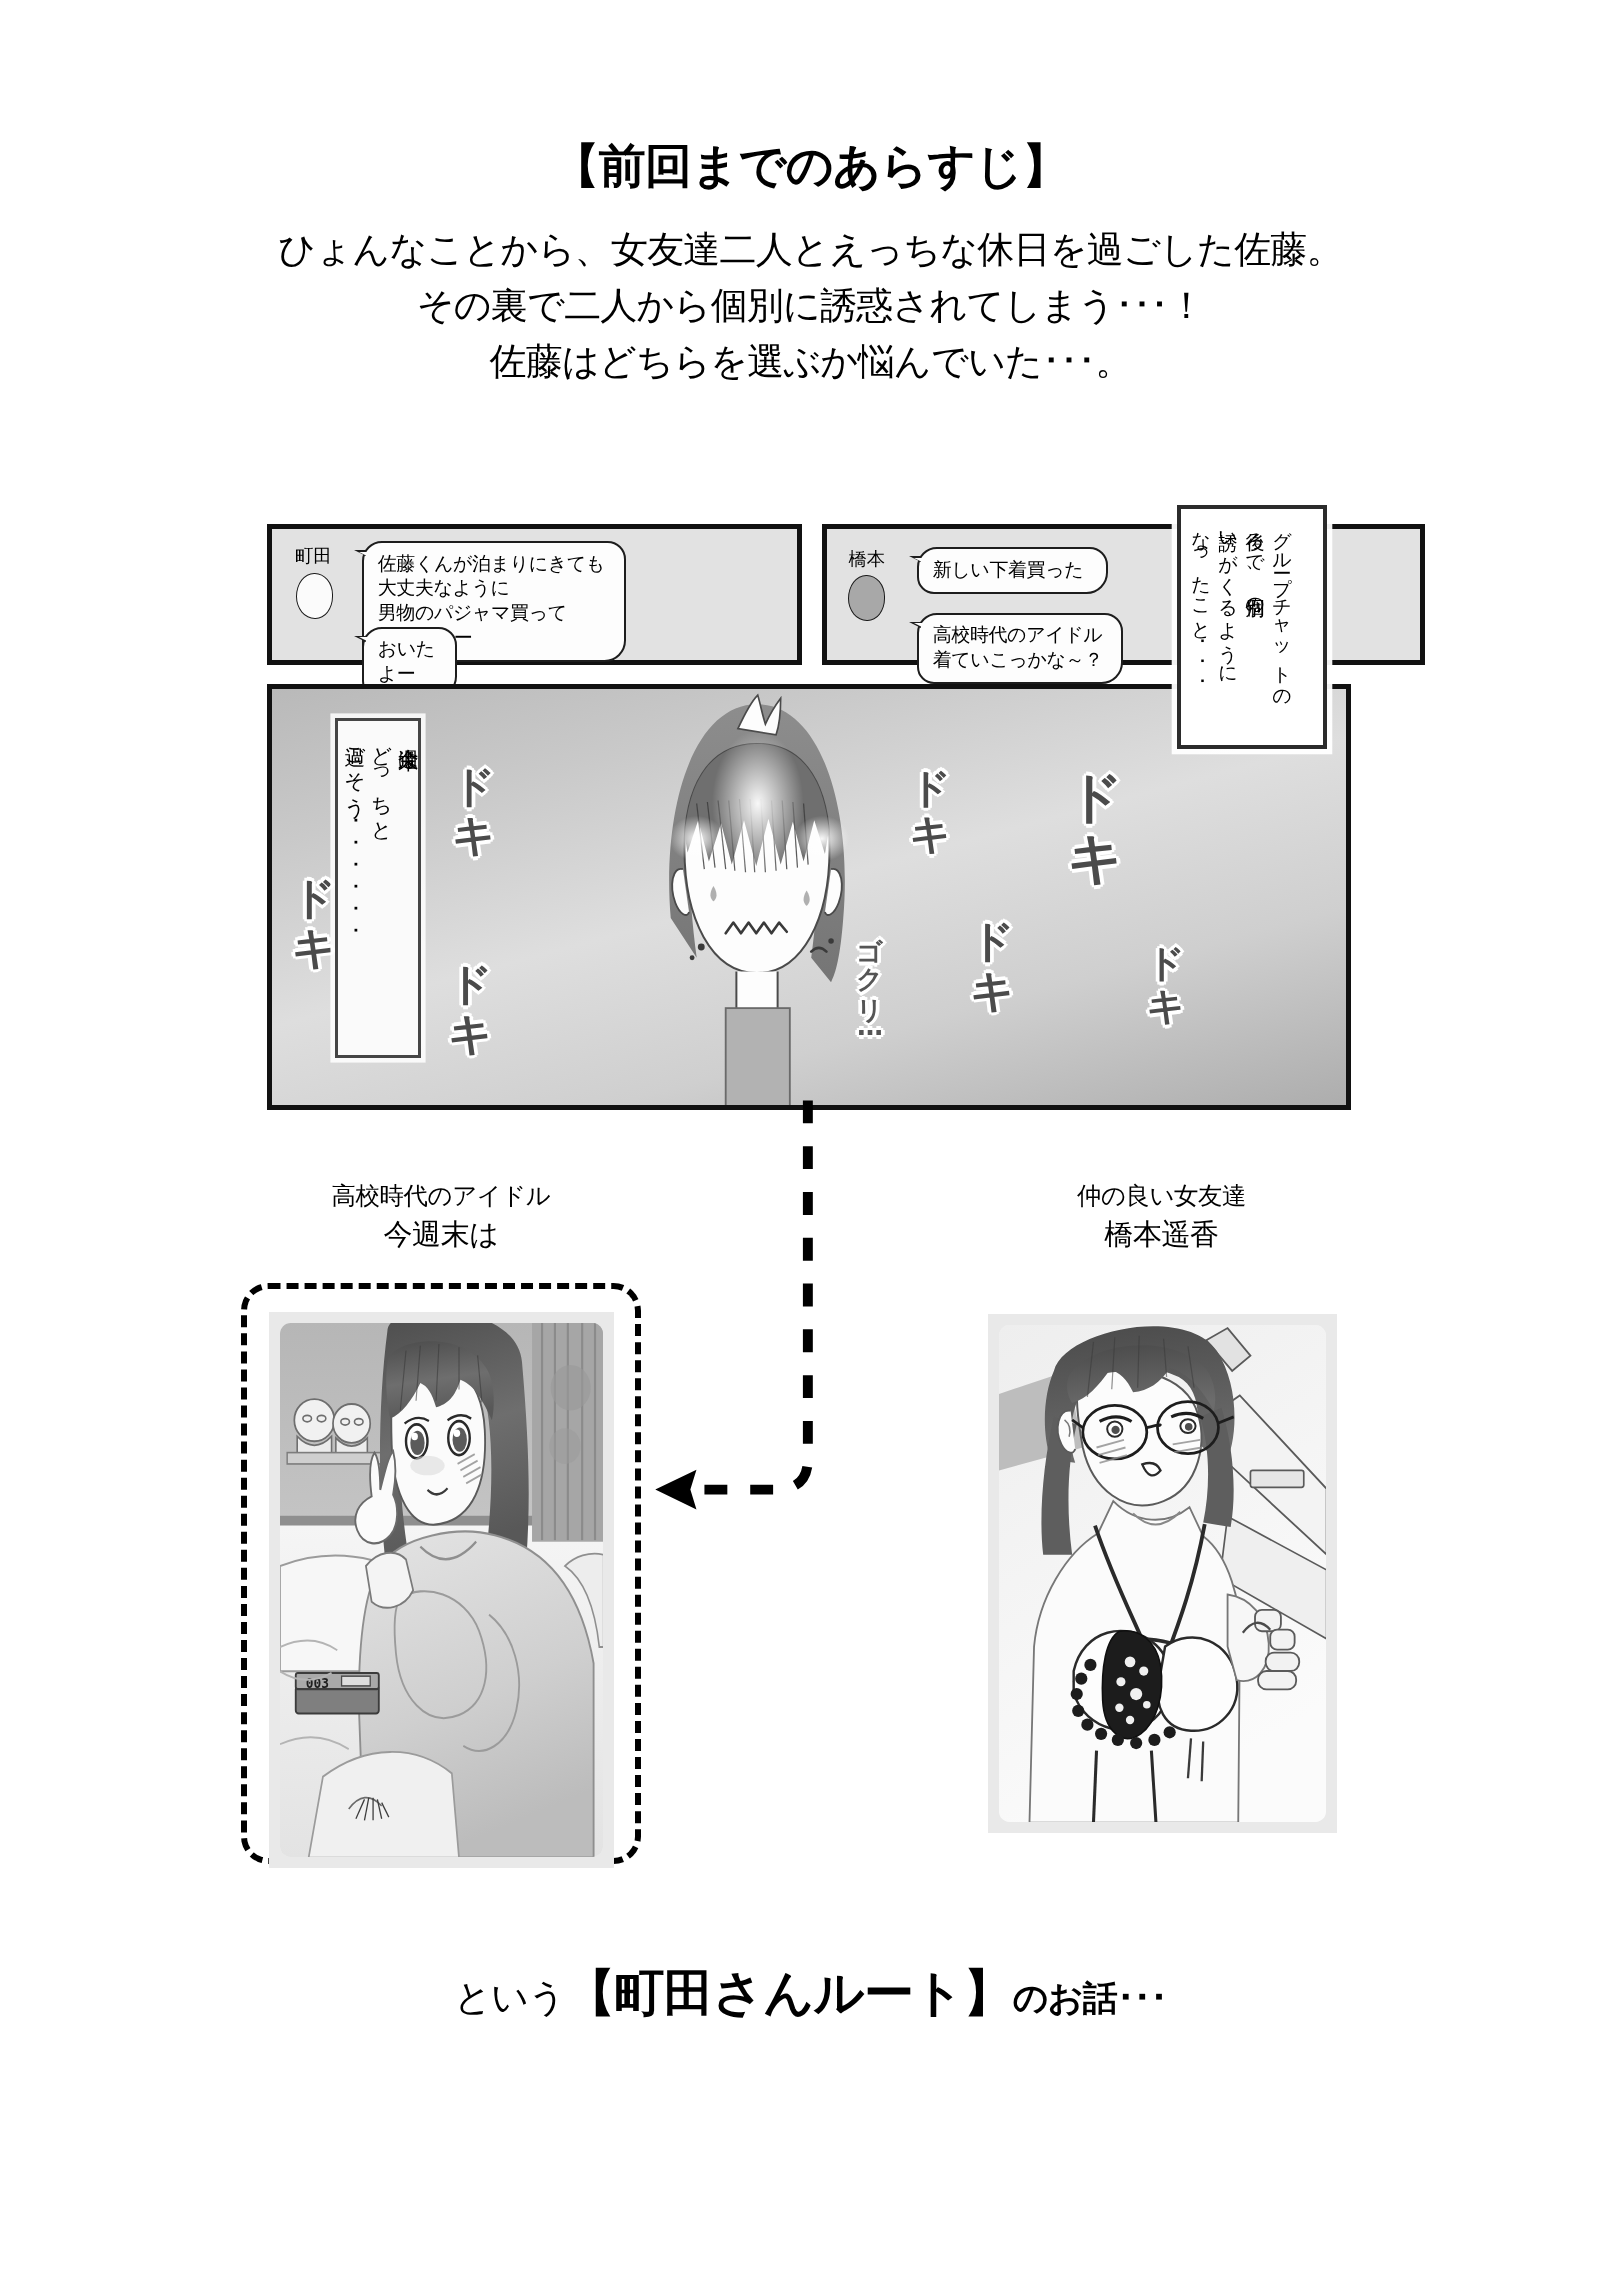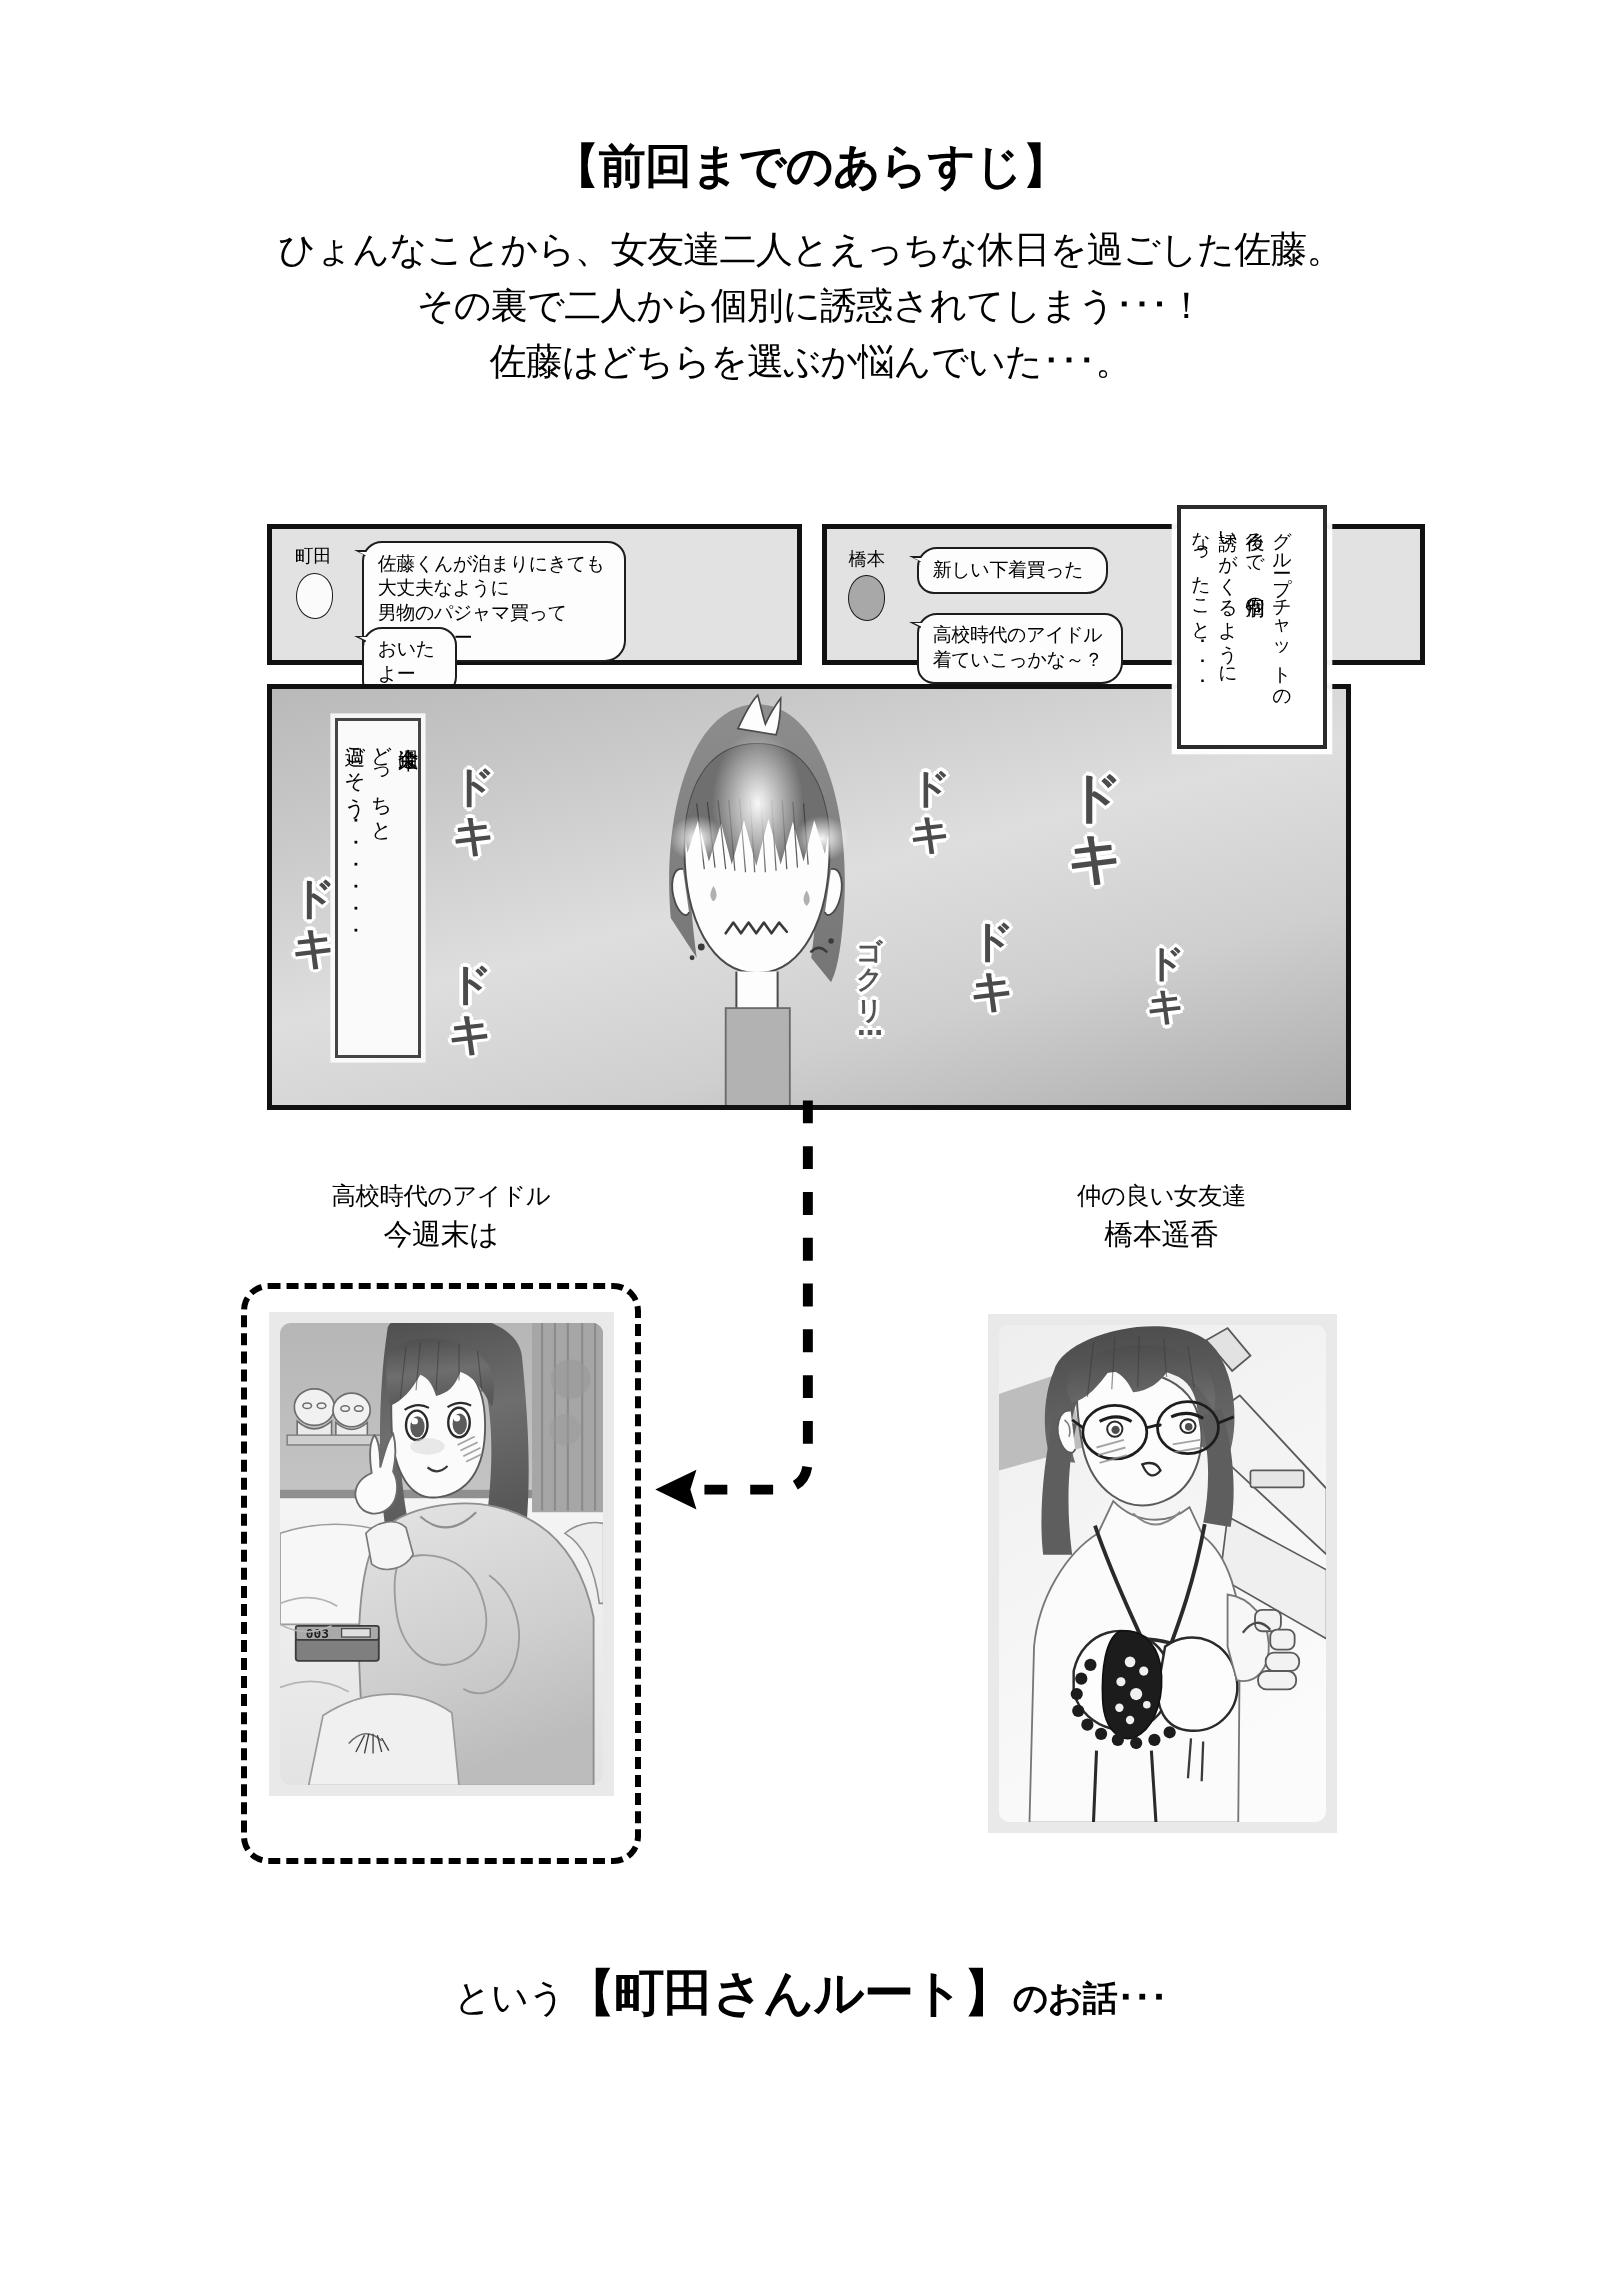--- a/index.html
+++ b/index.html
@@ -222,21 +222,21 @@
     left: 241px;
     top: 1283px;
     width: 400px;
     height: 581px;
     border: 6.9px dashed #000000;
     border-radius: 27.5px;
     box-sizing: border-box;
   }
   #machida-photo {
     left: 269px; top: 1312px;
-    width: 345px; height: 484px;
+    width: 345px; height: 556px;
   }
   #hashimoto-photo {
     left: 988px; top: 1314px;
     width: 349px; height: 519px;
   }
 
   
   #connector { position: absolute; left: 611px; top: 1100px; width: 351px; height: 535px; z-index: 3; }
 
   

